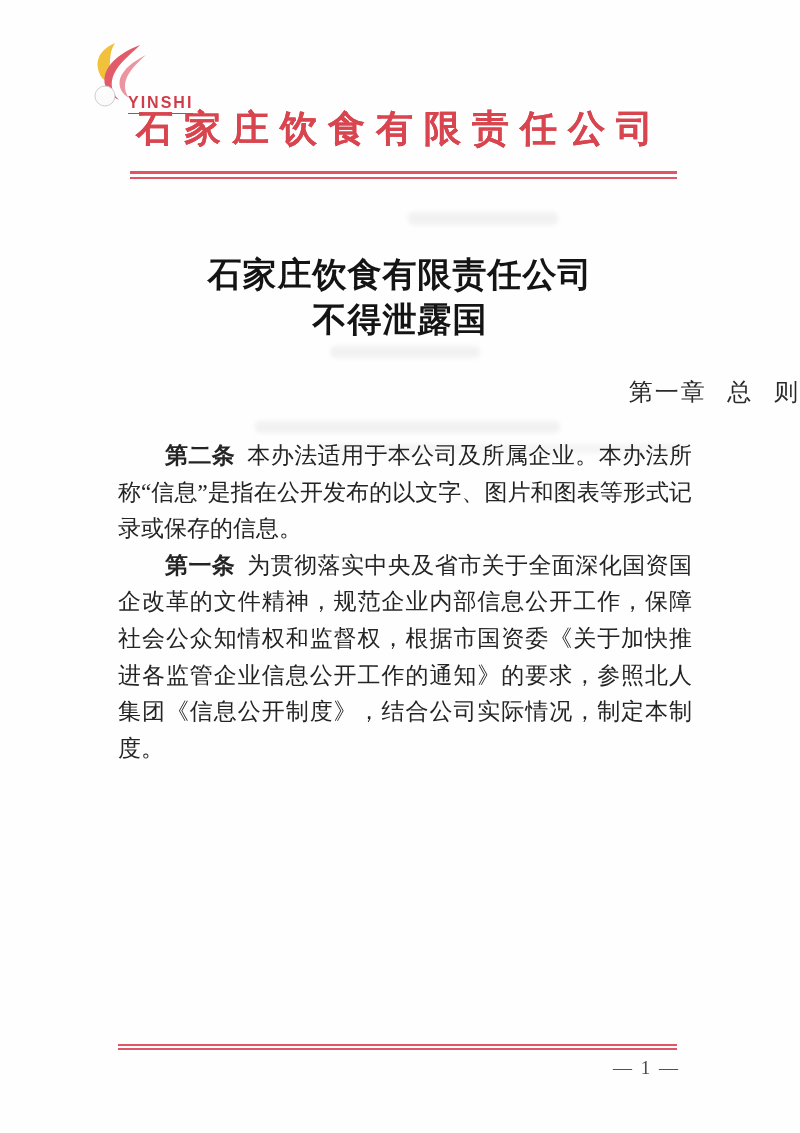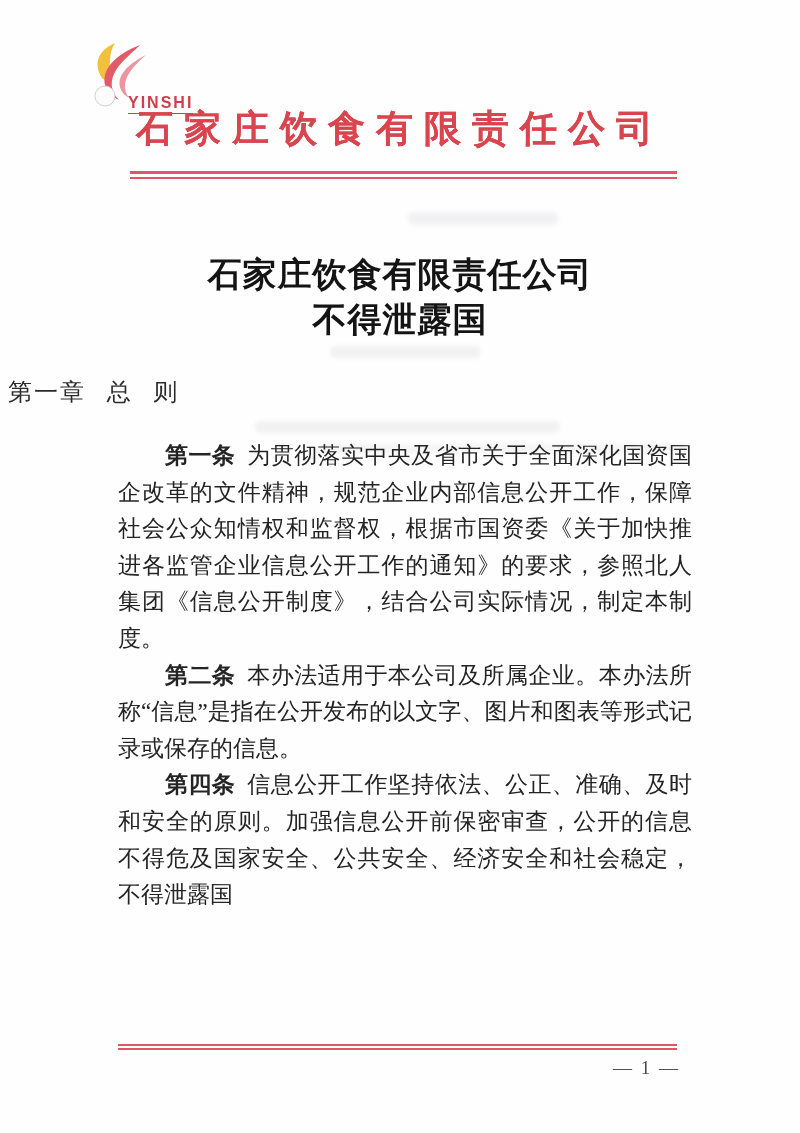--- a/index.html
+++ b/index.html
@@ -42,22 +42,22 @@
 
   
   .doc-title {
     position: absolute; top: 252px; left: 0; right: 0;
     text-align: center;
     font-size: 34px; line-height: 45px; font-weight: bold;
     color: #141414;
     letter-spacing: 1px;
   }
   .chapter-heading {
-    position: absolute; top: 376px; left: 8px; right: 0;
-    text-align: left;
+    position: absolute; top: 376px; left: 16px; right: 0;
+    text-align: right;
     font-family: "Liberation Sans", "DejaVu Sans", sans-serif;
     font-size: 24px; font-weight: 500;
     color: #2a2a2a;
     word-spacing: 12px;
     letter-spacing: 2px;
   }
 
   
   .doc-body {
     position: absolute; top: 438px; left: 118px; width: 574px;
@@ -115,21 +115,20 @@
   <div class="bleed bleed-4"></div>
 
   <div class="doc-title">
     <div>石家庄饮食有限责任公司</div>
     <div>不得泄露国</div>
   </div>
 
   <div class="chapter-heading">第一章 总 则</div>
 
   <div class="doc-body">
+      <p><span class="para-label">第二条</span>本办法适用于本公司及所属企业。本办法所称“信息”是指在公开发布的以文字、图片和图表等形式记录或保存的信息。</p>
       <p><span class="para-label">第一条</span>为贯彻落实中央及省市关于全面深化国资国企改革的文件精神，规范企业内部信息公开工作，保障社会公众知情权和监督权，根据市国资委《关于加快推进各监管企业信息公开工作的通知》的要求，参照北人集团《信息公开制度》，结合公司实际情况，制定本制度。</p>
-      <p><span class="para-label">第二条</span>本办法适用于本公司及所属企业。本办法所称“信息”是指在公开发布的以文字、图片和图表等形式记录或保存的信息。</p>
-      <p><span class="para-label">第四条</span>信息公开工作坚持依法、公正、准确、及时和安全的原则。加强信息公开前保密审查，公开的信息不得危及国家安全、公共安全、经济安全和社会稳定，不得泄露国</p>
     </div>
 
   <div class="footer-rule"></div>
   <div class="page-number">— 1 —</div>
 
 </div>
 
 </body></html>

